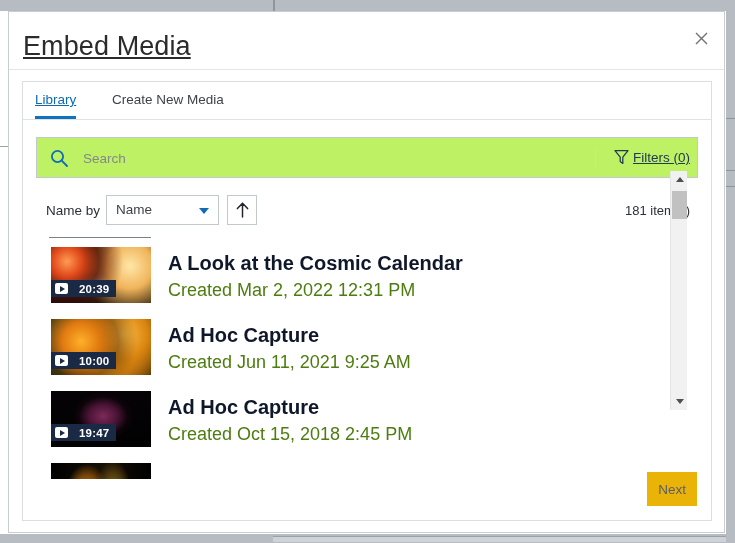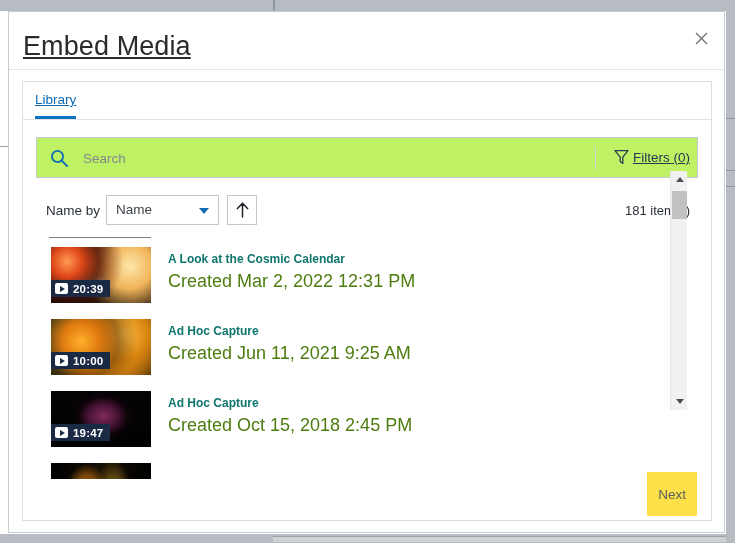--- a/index.html
+++ b/index.html
@@ -287,21 +287,21 @@
       radial-gradient(ellipse 22% 70% at 62% 52%, #9a7520 0%, #4e3a0d 48%, rgba(0,0,0,0) 82%),
       linear-gradient(90deg, #000000 0%, #0a0703 22%, #171004 50%, #0b0702 76%, #000000 100%);
   }
   .duration-badge {
     position: absolute;
     left: 0; bottom: 6px;
     height: 17px;
     background: #1b2a44;
     display: flex; align-items: center;
     padding: 0 7px 0 4px;
-    gap: 5px;
+    gap: 11px;
   }
   .play-glyph {
     width: 13px; height: 11px;
     background: #ffffff;
     border-radius: 2px;
     position: relative;
     flex: none;
   }
   .play-glyph::after {
     content: "";
@@ -317,23 +317,23 @@
     font-weight: bold;
     color: #ffffff;
     letter-spacing: 0.2px;
     white-space: nowrap;
   }
   .media-meta {
     margin-left: 17px;
     margin-top: 10px;
   }
   .media-title {
-    font-size: 12px;
+    font-size: 20px;
     font-weight: bold;
-    color: #0f766e;
+    color: #0f172a;
     white-space: nowrap;
     cursor: pointer;
   }
   .media-created {
     margin-top: 5px;
     font-size: 18px;
     color: #4d7c0f;
     white-space: nowrap;
   }
 
@@ -376,22 +376,22 @@
 
   
   .footer {
     position: absolute;
     left: 0; bottom: 0;
     width: 688px; height: 58px;
   }
   .next-btn {
     position: absolute;
     right: 14px; top: 10px;
-    min-width: 48px; height: 44px;
-    background: #fde047;
+    min-width: 48px; height: 34px;
+    background: #eab308;
     border: none;
     font-family: "Liberation Sans", sans-serif;
     font-size: 13.5px;
     color: #5a5f64;
     cursor: pointer;
     padding: 0 11px;
   }
 </style>
 </head>
 <body>
@@ -416,20 +416,21 @@
         <svg width="13" height="13" viewBox="0 0 13 13" aria-hidden="true">
           <path d="M1 1 L12 12 M12 1 L1 12" stroke="#707070" stroke-width="1.4" fill="none"></path>
         </svg>
       </div>
     </div>
 
     <div class="panel">
 
       <div class="tabs">
         <div class="tab active" id="tab-0">Library</div>
+        <div class="tab" id="tab-1">Create New Media</div>
       </div>
 
       <div class="search-box">
         <span class="search-icon">
           <svg width="20" height="20" viewBox="0 0 20 20" aria-hidden="true">
             <circle cx="8.5" cy="8.5" r="5.6" stroke="#0f6cb5" stroke-width="1.8" fill="none"></circle>
             <path d="M12.7 12.7 L18 18" stroke="#0f6cb5" stroke-width="1.9" stroke-linecap="round"></path>
           </svg>
         </span>
         <input class="search-input" type="text" placeholder="Search" style="">

